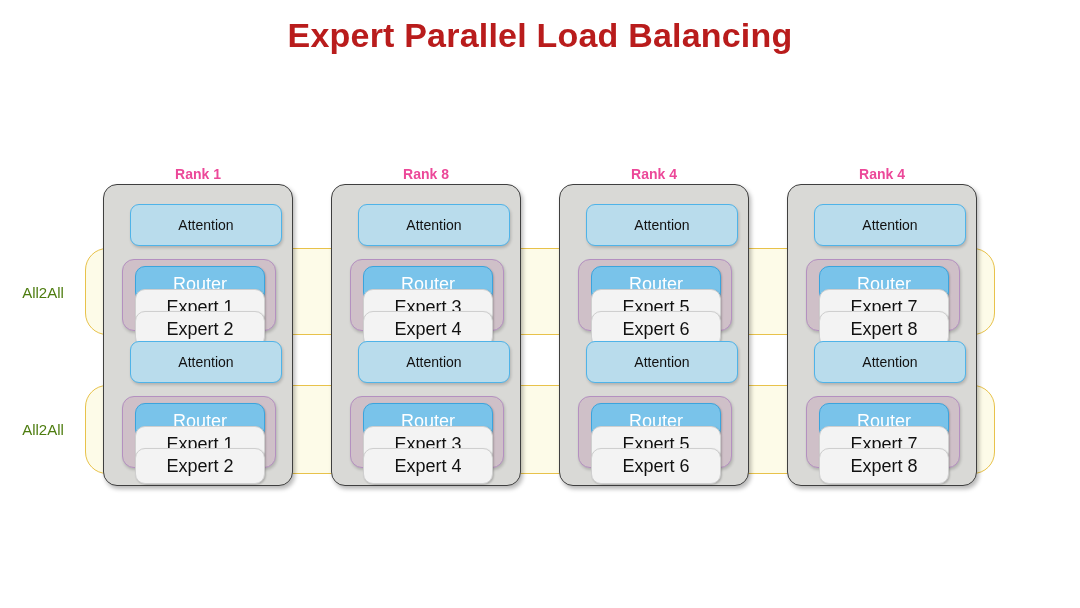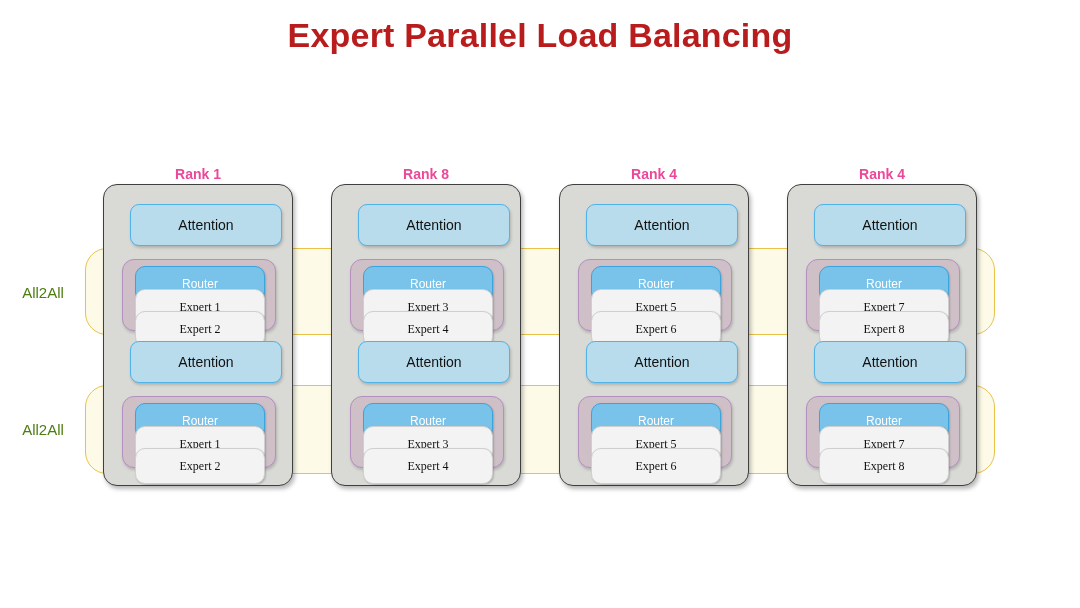--- a/index.html
+++ b/index.html
@@ -73,34 +73,33 @@
     border-radius:12px;
     box-sizing:border-box;
     box-shadow:1px 2px 3px rgba(0,0,0,.18);
   }
   .pill{
     position:absolute;
     left:12px;width:130px;height:36px;
     border-radius:10px;
     box-sizing:border-box;
     display:flex;align-items:center;justify-content:center;
-    font-size:12px;
+    font-size:18px;
     box-shadow:1px 1px 2px rgba(0,0,0,.2);
   }
   .pill.router{
     background:#79c3ea;
     border:1.3px solid #3ba4dd;
     color:#ffffff;
     top:6px;
   }
   .pill.expert{
     background:#f3f3f3;
     border:1.1px solid #cfcfcf;
     color:#111;
-    font-family:Liberation Serif, serif;
   }
   .pill.e-a{top:29px;}
   .pill.e-b{top:51px;}
 </style>
 </head>
 <body>
 
 <div id="stage">
 
   <div class="title">Expert Parallel Load Balancing</div>

